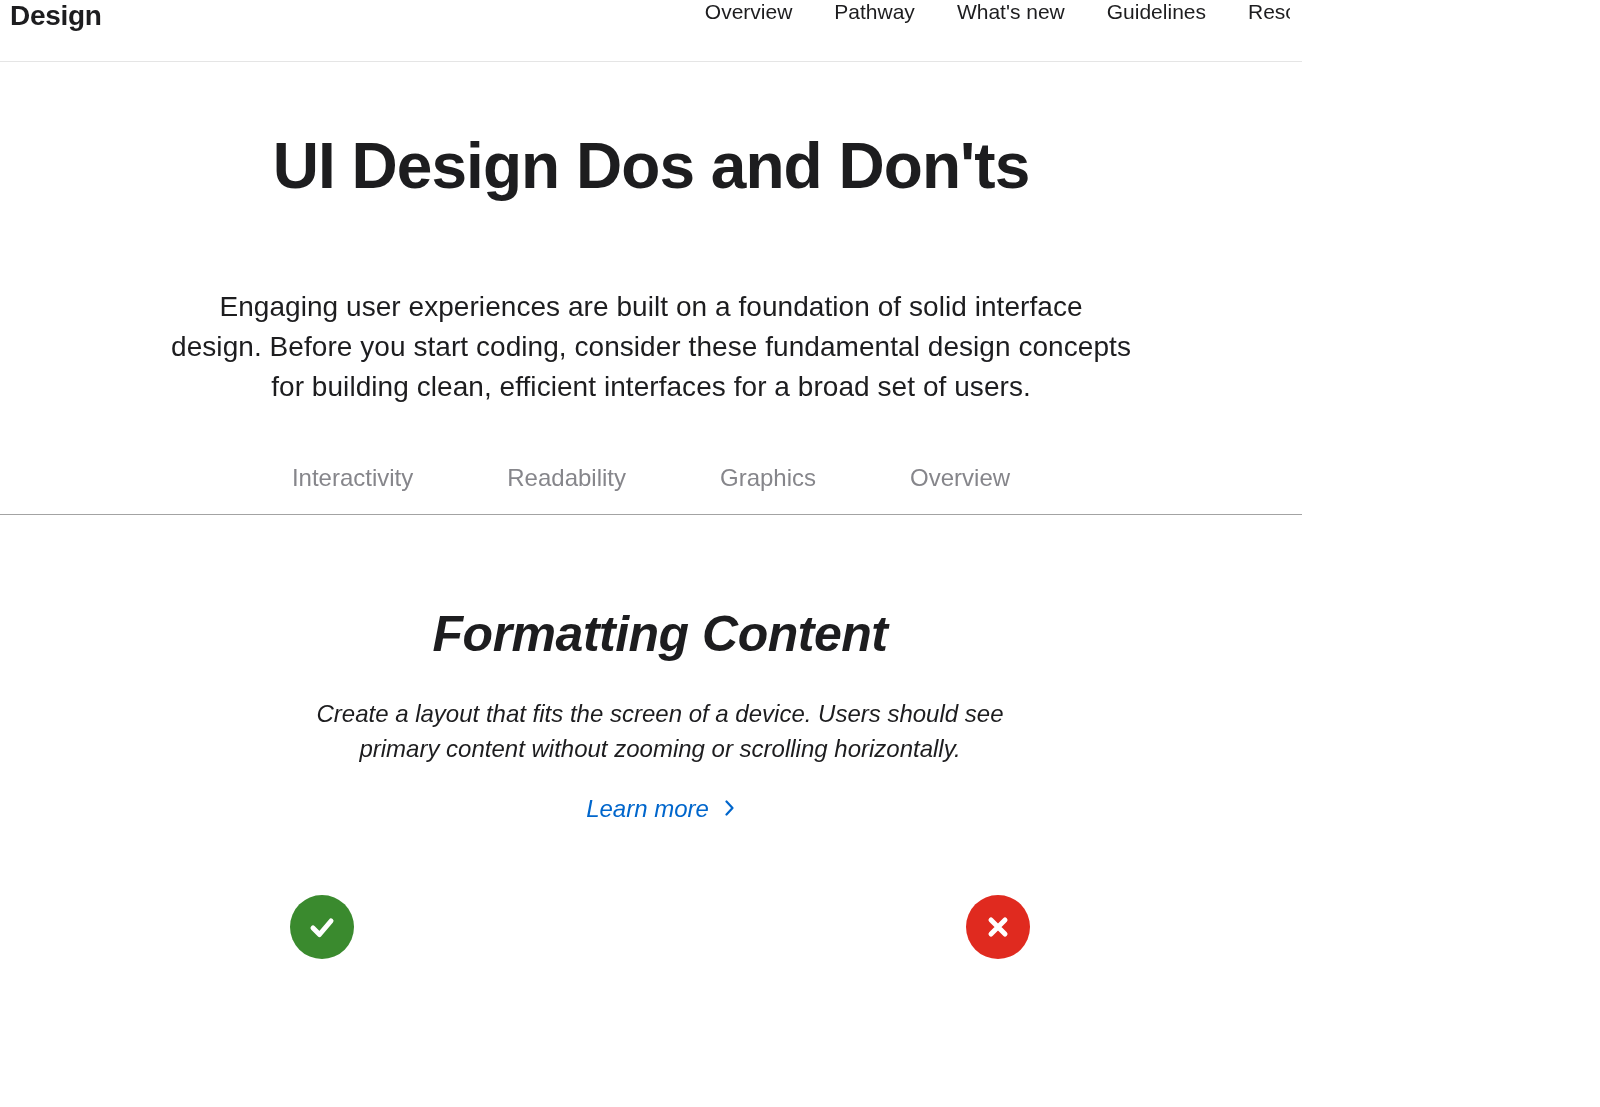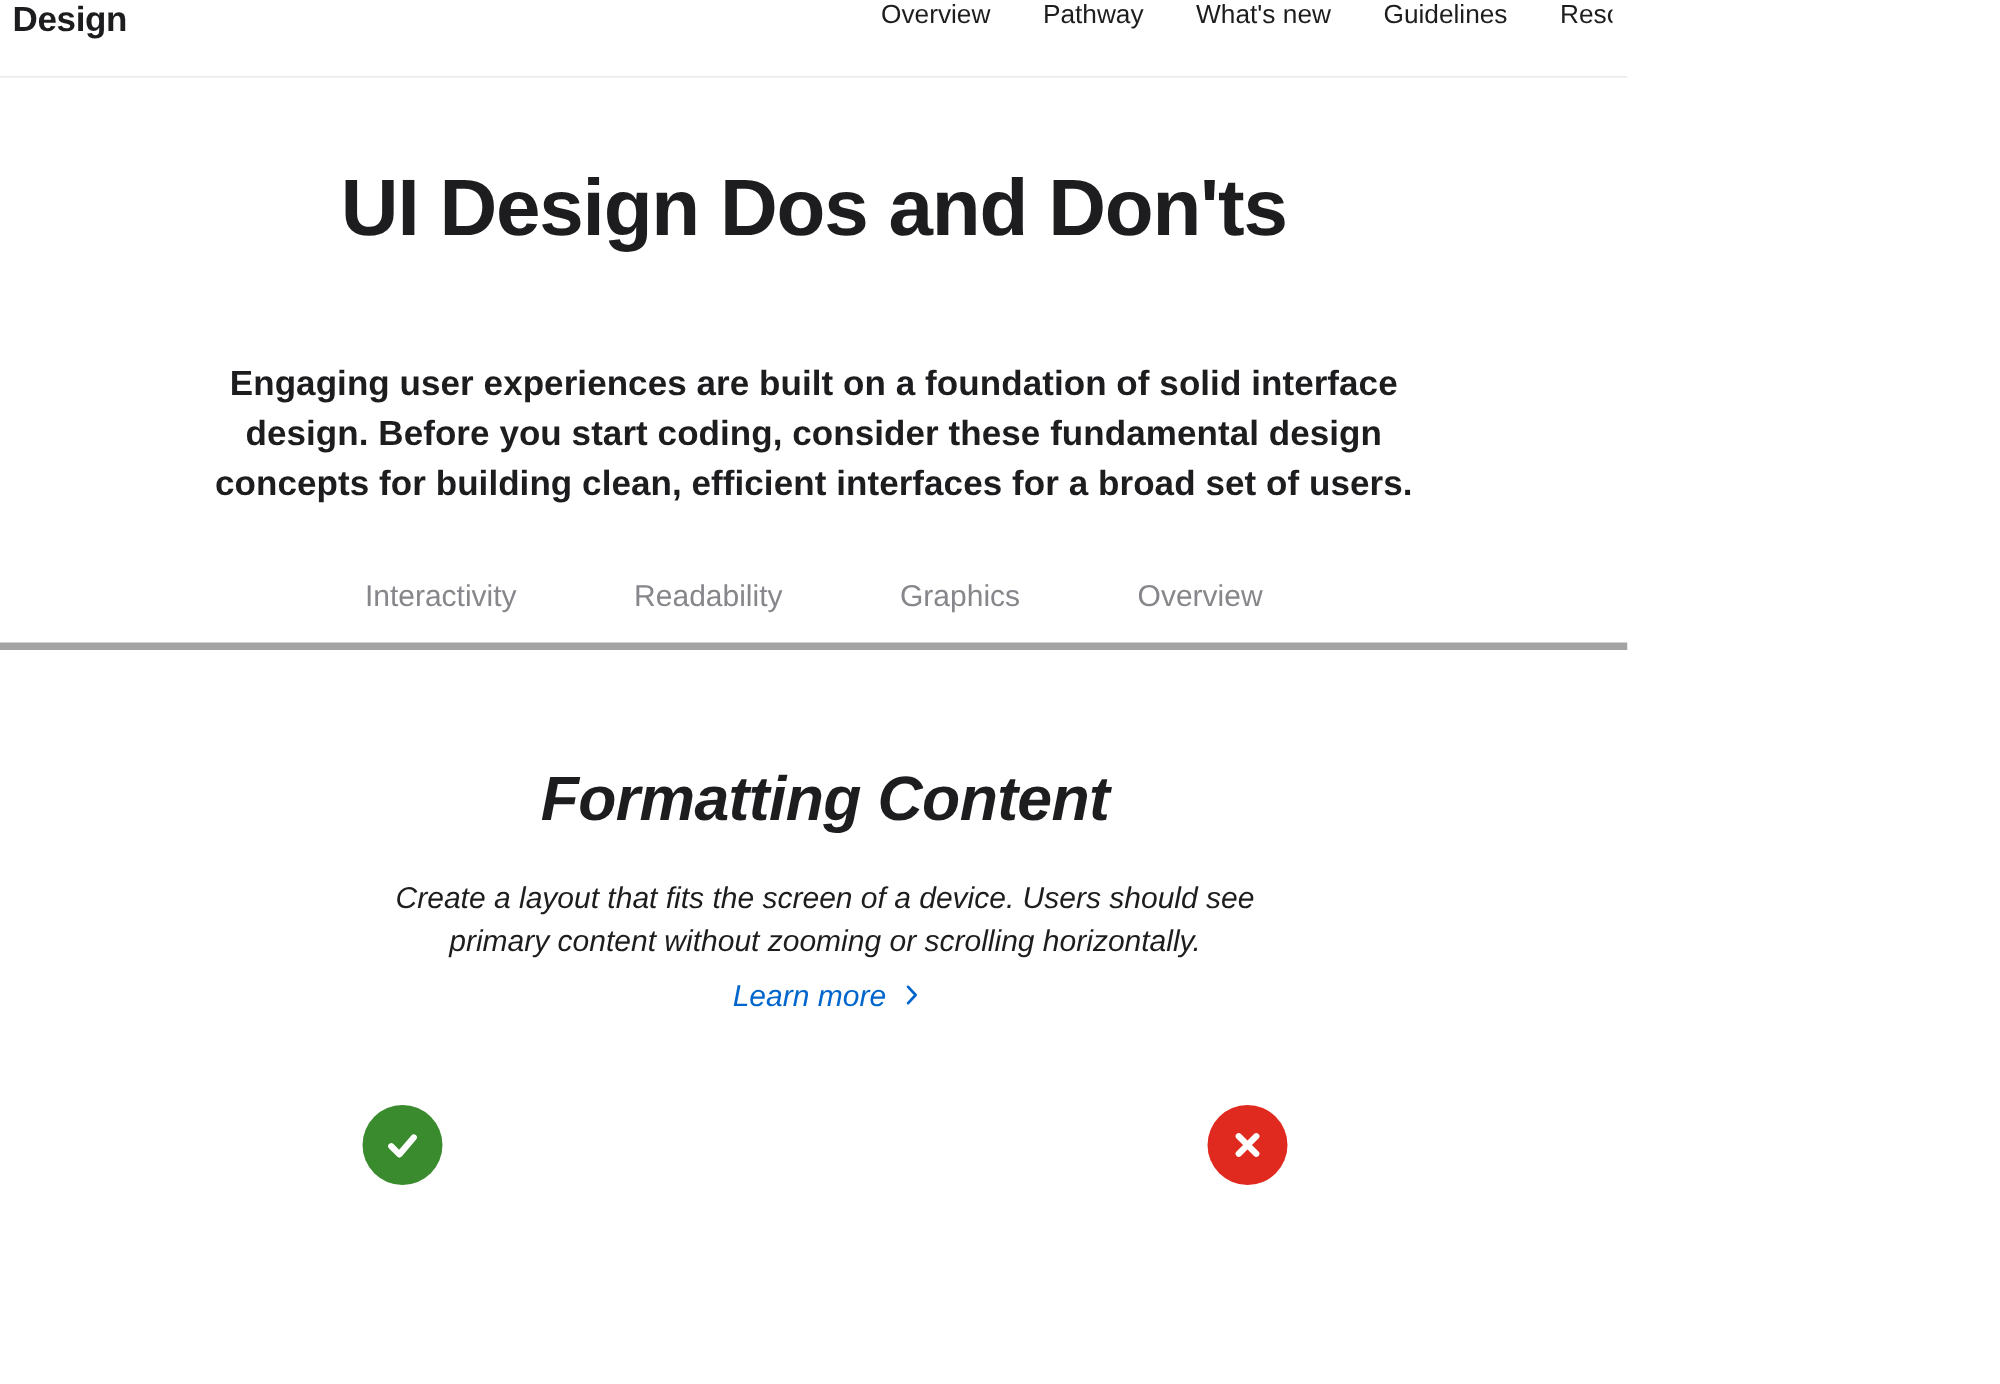--- a/index.html
+++ b/index.html
@@ -51,29 +51,29 @@
     .hero h1 {
       font-size: 64px;
       font-weight: 600;
       letter-spacing: -0.015em;
       line-height: 1.08;
       margin-bottom: 86px;
     }
     .hero p.lead {
       font-size: 28px;
       line-height: 1.42;
-      font-weight: 700;
+      font-weight: 400;
       max-width: 960px;
       margin: 16px auto;
       color: #1d1d1f;
       letter-spacing: 0.002em;
     }
     
     .tabs-bar {
-      border-bottom: 6px solid #a3a3a3;
+      border-bottom: 1px solid #a3a3a3;
       margin-top: 58px;
     }
     .tabs {
       display: flex;
       justify-content: center;
       gap: 94px;
       font-size: 24px;
       color: #86868b;
       padding-bottom: 22px;
     }
@@ -89,21 +89,21 @@
     .section h2 {
       font-size: 50px;
       font-weight: 600;
       letter-spacing: -0.01em;
       margin-bottom: 34px;
     }
     .section p.body {
       font-size: 24px;
       line-height: 1.45;
       max-width: 700px;
-      margin: 0 auto 12px auto;
+      margin: 0 auto 28px auto;
       color: #1d1d1f;
     }
     .learn-more {
       display: inline-flex;
       align-items: center;
       gap: 16px;
       font-size: 24px;
       color: #0066cc;
       cursor: pointer;
     }

